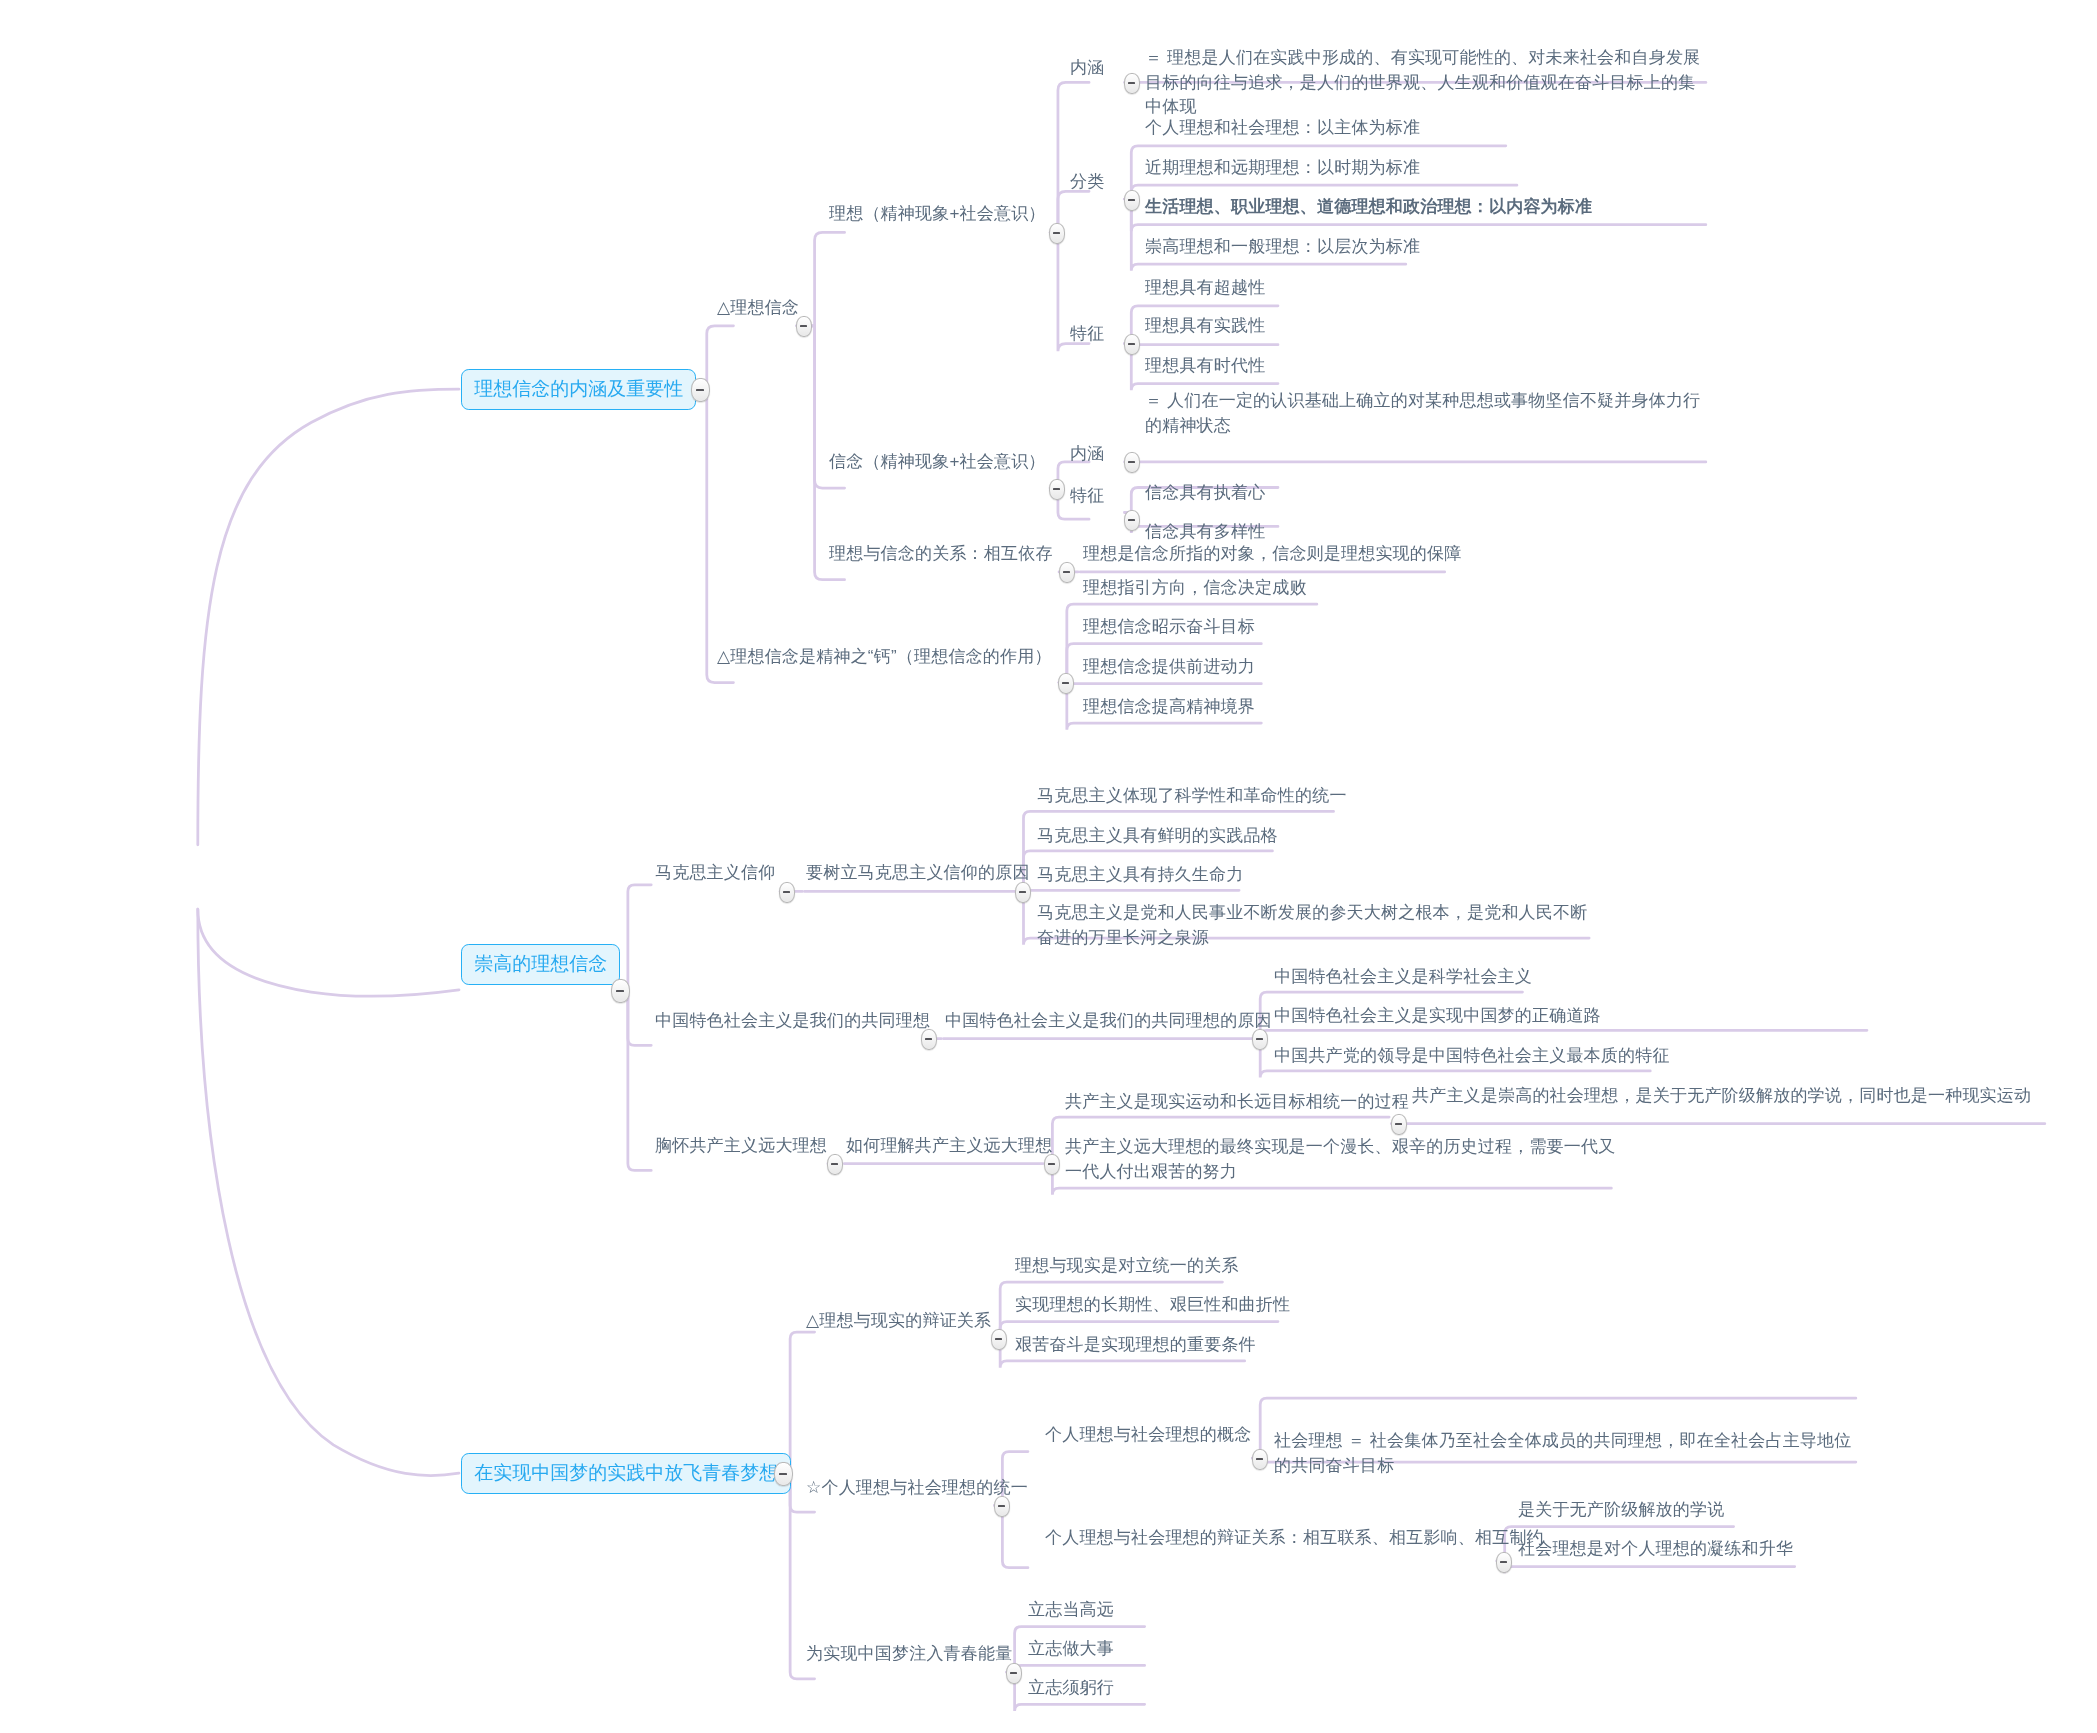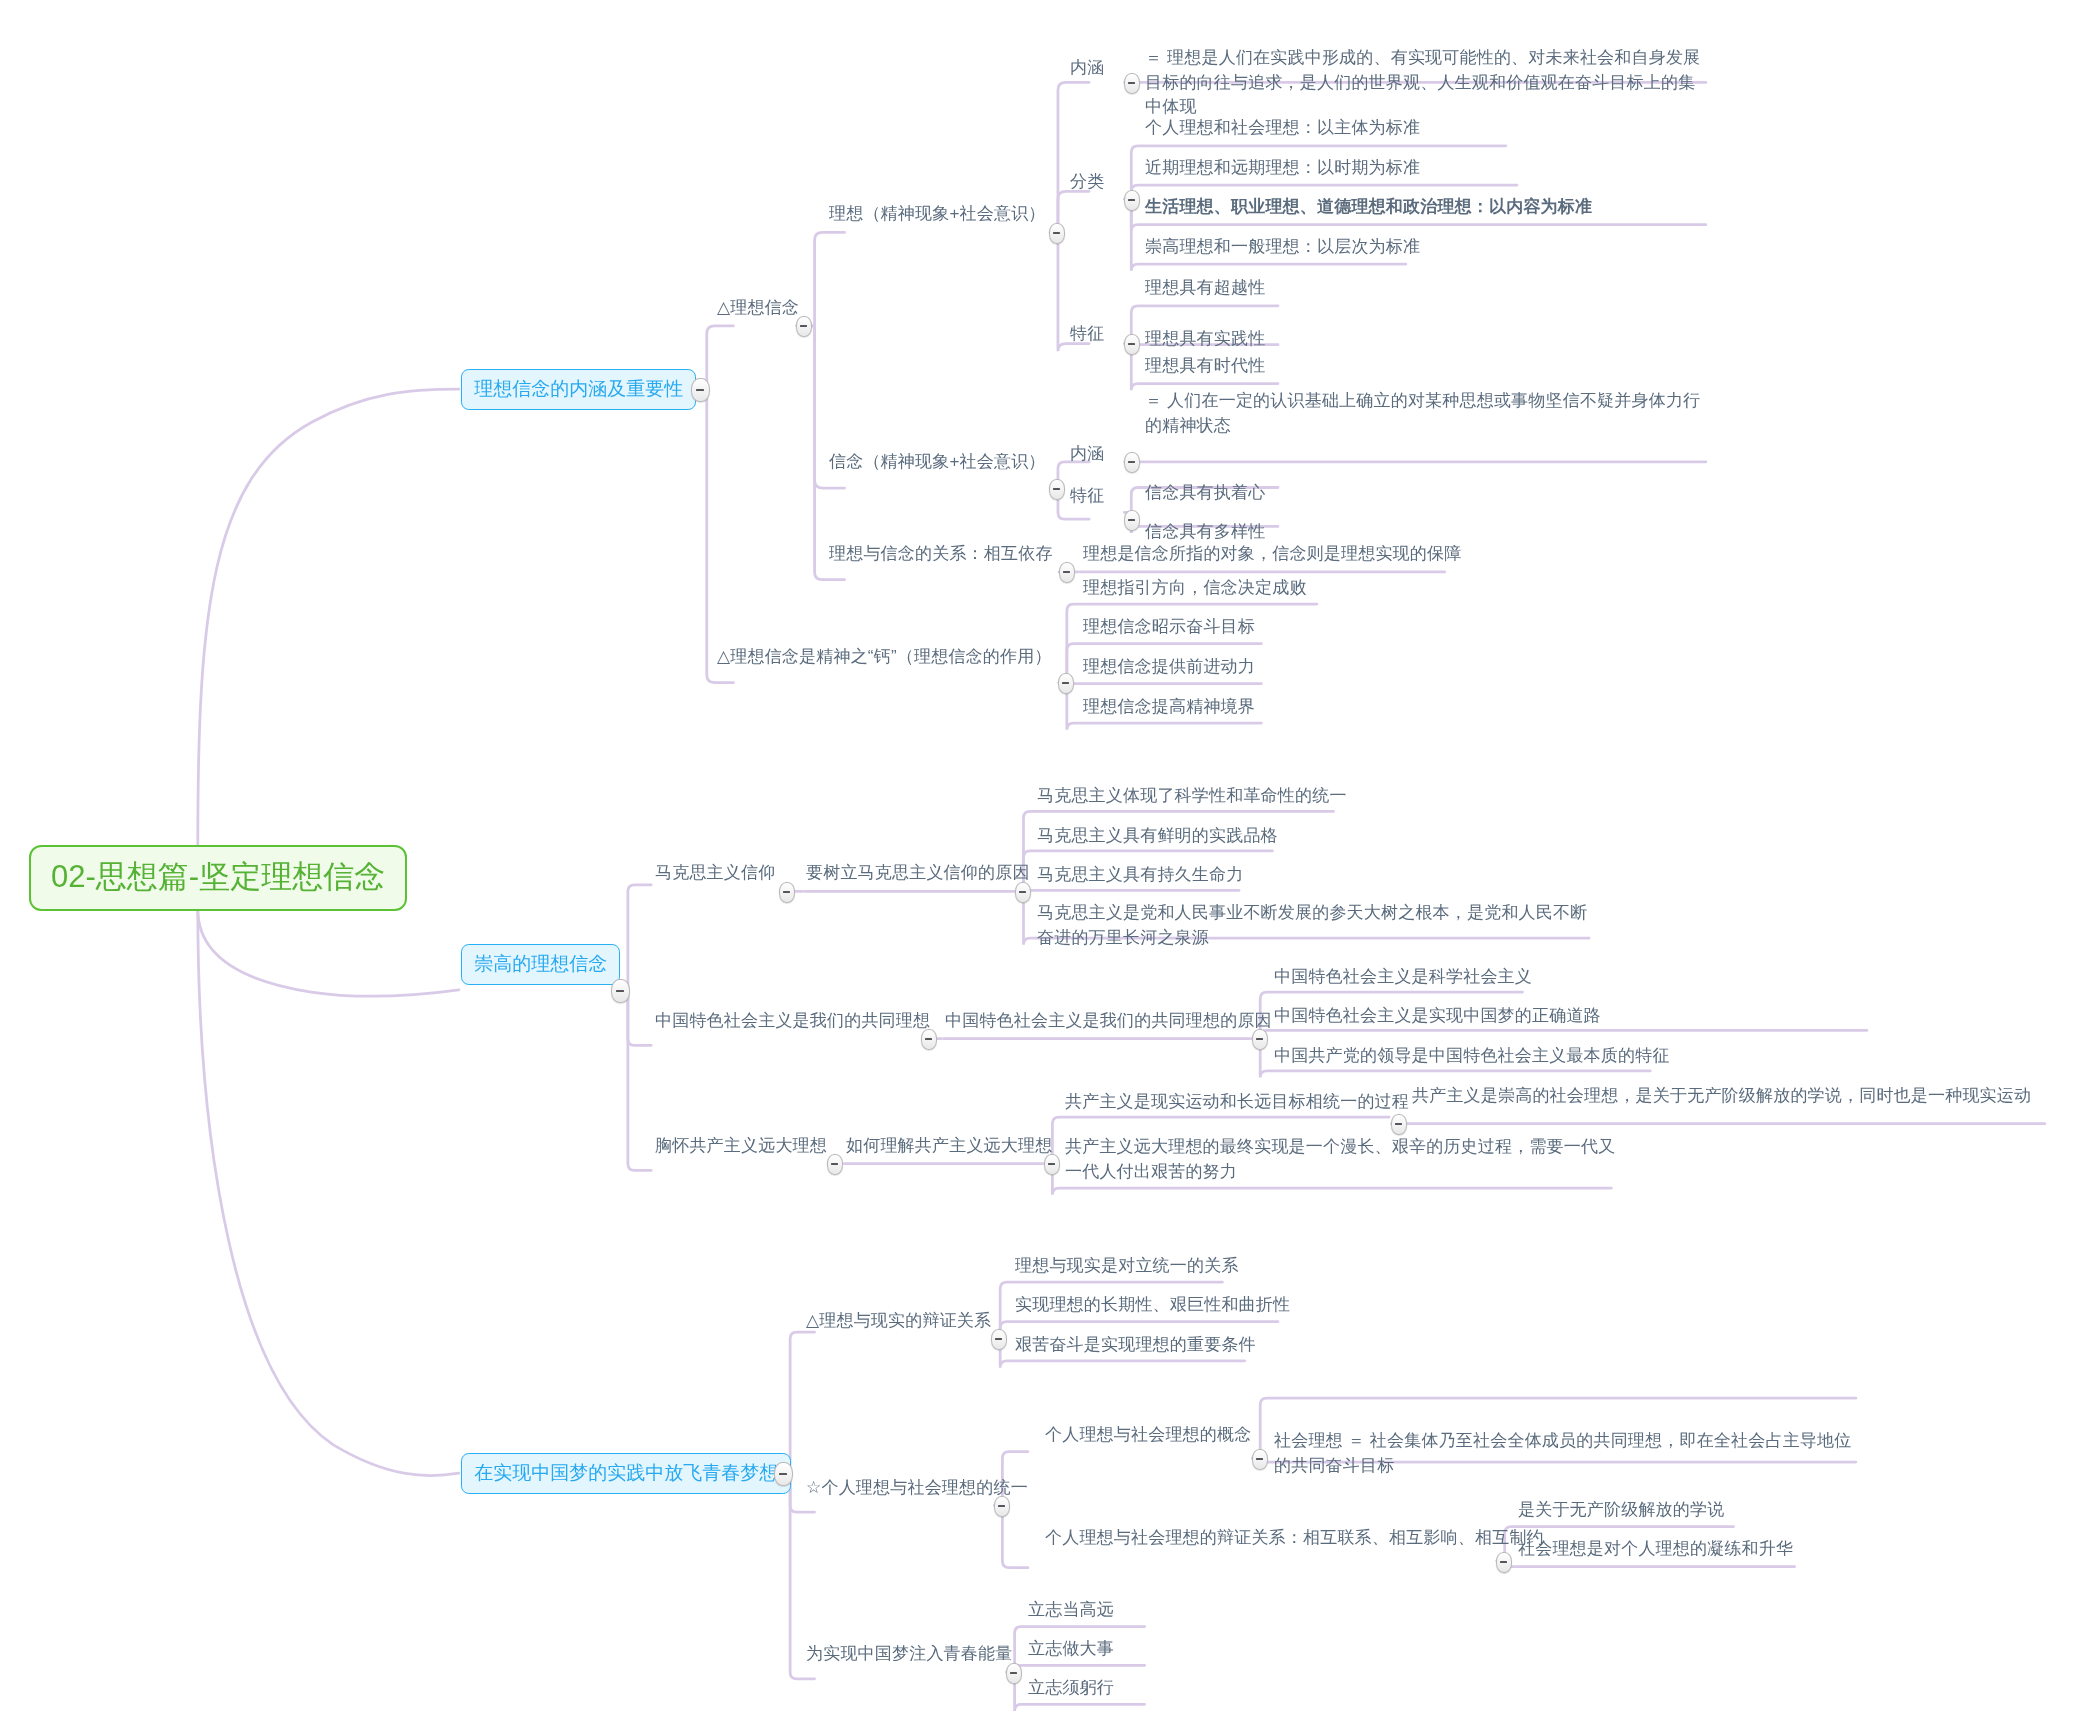--- a/index.html
+++ b/index.html
@@ -117,21 +117,20 @@
       <path d="M2254 2624 H2268 V2643 Q2268 2631 2280 2631 H3340"></path>
       <path d="M2694 2809 H2708 V2759 Q2708 2747 2720 2747 H3120"></path>
       <path d="M2694 2809 H2708 V2831 Q2708 2819 2720 2819 H3230"></path>
 
       <path d="M1812 3009 H1826 V2939 Q1826 2927 1838 2927 H2060"></path>
       <path d="M1812 3009 H1826 V3009 Q1826 2997 1838 2997 H2060"></path>
       <path d="M1812 3009 H1826 V3079 Q1826 3067 1838 3067 H2060"></path>
     </g>
   </svg>
 
-  <div class="root" style="left:29px;top:845px;">02-思想篇-坚定理想信念</div>
 
   <div class="lvl1" style="left:461px;top:369px;">理想信念的内涵及重要性</div>
   <div class="tg" style="left:691px;top:378px;"></div>
 
   <div class="nd" style="left:717px;top:296px;">△理想信念</div>
   <div class="tg sq" style="left:796px;top:316px;"></div>
 
   <div class="nd" style="left:829px;top:202px;">理想（精神现象+社会意识）</div>
   <div class="tg sq" style="left:1049px;top:223px;"></div>
 
@@ -142,21 +141,21 @@
   <div class="nd" style="left:1070px;top:170px;">分类</div>
   <div class="tg sq" style="left:1124px;top:190px;"></div>
   <div class="nd" style="left:1145px;top:116px;">个人理想和社会理想：以主体为标准</div>
   <div class="nd" style="left:1145px;top:156px;">近期理想和远期理想：以时期为标准</div>
   <div class="nd" style="left:1145px;top:195px;font-weight:bold;">生活理想、职业理想、道德理想和政治理想：以内容为标准</div>
   <div class="nd" style="left:1145px;top:235px;">崇高理想和一般理想：以层次为标准</div>
 
   <div class="nd" style="left:1070px;top:322px;">特征</div>
   <div class="tg sq" style="left:1124px;top:334px;"></div>
   <div class="nd" style="left:1145px;top:276px;">理想具有超越性</div>
-  <div class="nd" style="left:1145px;top:327px;">理想具有实践性</div>
+  <div class="nd" style="left:1145px;top:314px;">理想具有实践性</div>
   <div class="nd" style="left:1145px;top:354px;">理想具有时代性</div>
 
   <div class="nd" style="left:829px;top:450px;">信念（精神现象+社会意识）</div>
   <div class="tg sq" style="left:1049px;top:479px;"></div>
 
   <div class="nd" style="left:1070px;top:442px;">内涵</div>
   <div class="tg sq" style="left:1124px;top:452px;"></div>
   <div class="nd wrap" style="left:1145px;top:389px;width:567px;">＝ 人们在一定的认识基础上确立的对某种思想或事物坚信不疑并身体力行的精神状态</div>
 
   <div class="nd" style="left:1070px;top:484px;">特征</div>

